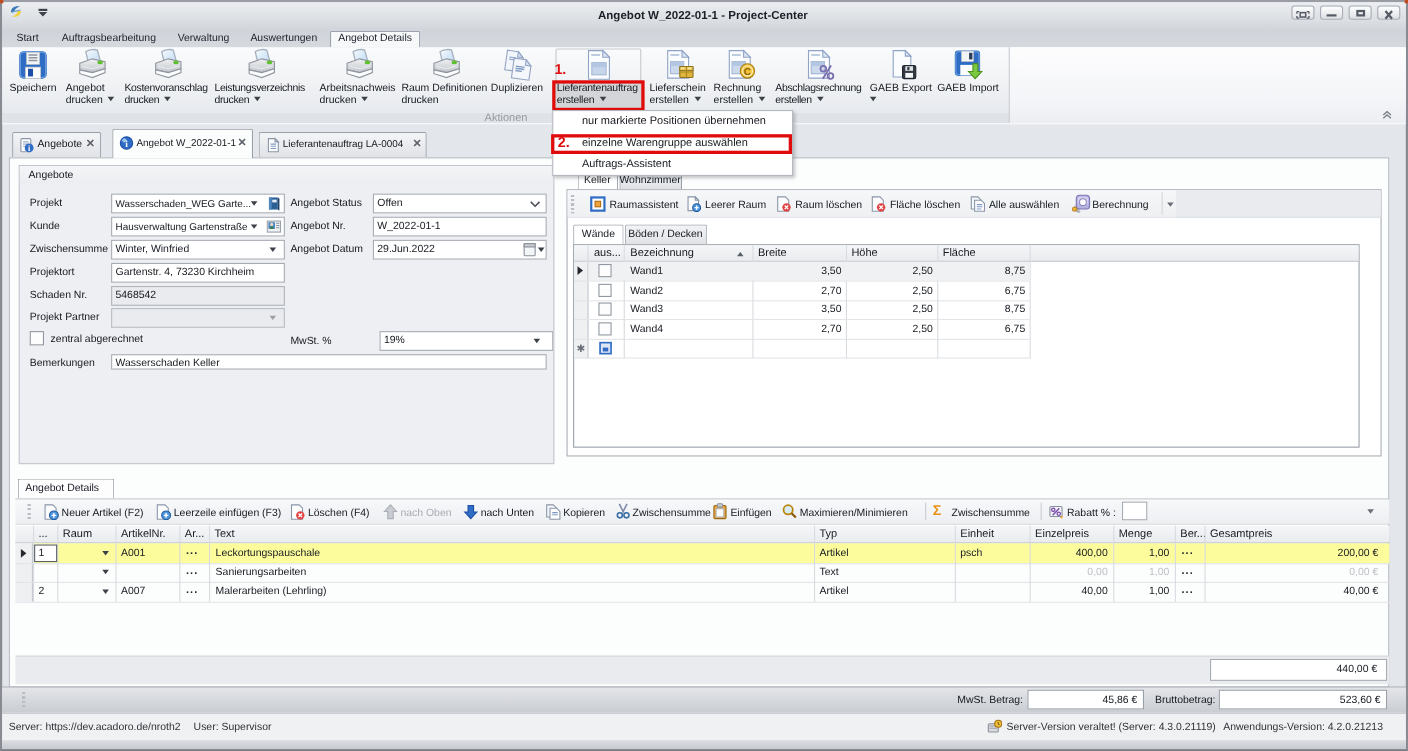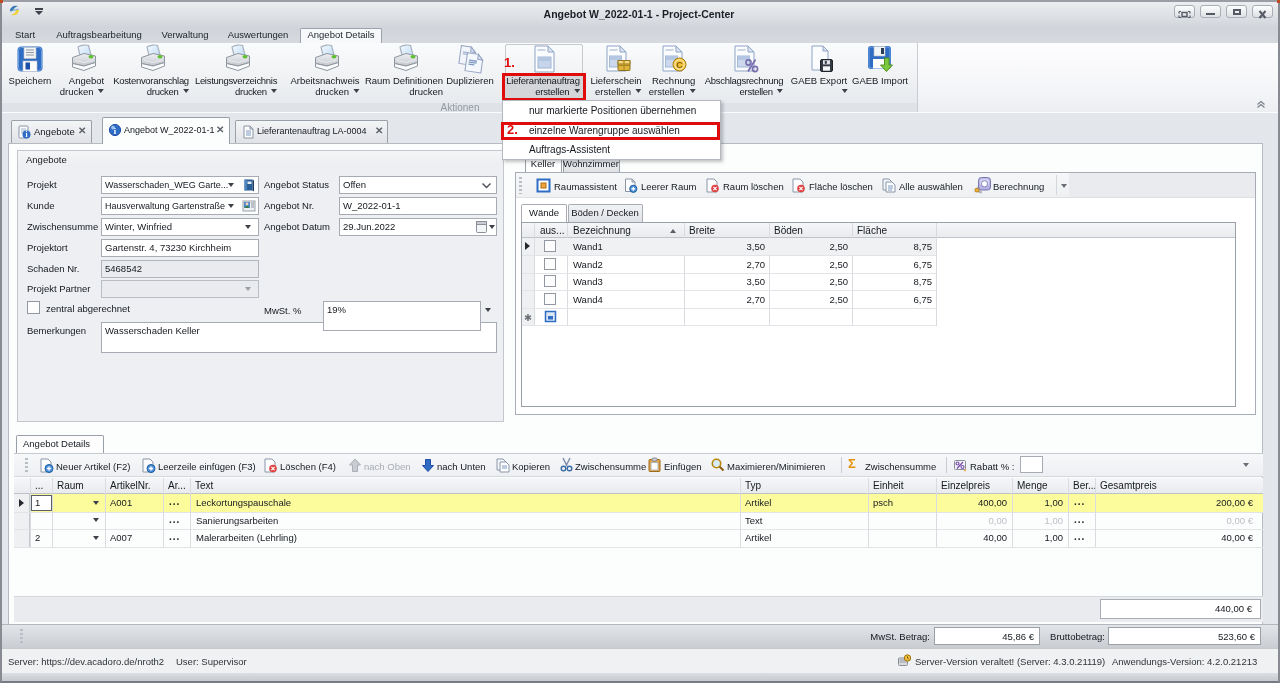--- a/index.html
+++ b/index.html
@@ -1,19 +1,19 @@
 <!DOCTYPE html>
 <html><head><meta charset="utf-8">
 <style>
 *{margin:0;padding:0;box-sizing:border-box}
 html,body{width:1280px;height:683px;overflow:hidden}
 body{font-family:"Liberation Sans",sans-serif;background:#e3e6ea;position:relative}
 .ab{position:absolute}
 .t{position:absolute;font-size:9.5px;color:#15191f;white-space:nowrap;line-height:11px}
-.tc{transform:translateX(-50%);text-align:right}
+.tc{transform:translateX(-50%);text-align:left}
 .tr{transform:translateX(-100%)}
 .grip{position:absolute;width:3px;background:repeating-linear-gradient(to bottom,#b9bdc4 0 2px,transparent 2px 4px)}
 .dn{display:inline-block;width:0;height:0;border-left:3.5px solid transparent;border-right:3.5px solid transparent;border-top:4px solid #3c4148;vertical-align:2px;margin-left:2px}
 .tri{position:absolute;width:0;height:0;border-left:3.5px solid transparent;border-right:3.5px solid transparent;border-top:4px solid #3c4148}
 .x{position:absolute;font-size:10px;font-weight:bold;color:#5c6169}
 .inp{position:absolute;background:#fff;border:1px solid #a7abb3;font-size:9.5px;color:#15191f;line-height:16px;padding-left:3px;white-space:nowrap;overflow:hidden}
 .lbl{position:absolute;font-size:9.5px;color:#15191f;white-space:nowrap}
 .hcell{position:absolute;font-size:10px;color:#15191f;white-space:nowrap}
 .vline{position:absolute;width:1px;background:#d8dbdf}
 .hline{position:absolute;height:1px;background:#e2e4e8}
@@ -317,38 +317,38 @@
 <div class="lbl" style="left:27px;top:242px">Projektort</div>
 <div class="inp" style="left:101px;top:239px;width:158px;height:18px">Gartenstr. 4, 73230 Kirchheim</div>
 <div class="lbl" style="left:27px;top:263px">Schaden Nr.</div>
 <div class="inp" style="left:101px;top:260px;width:158px;height:18px;background:#e9ebee;border-color:#b0b4bb">5468542</div>
 <div class="lbl" style="left:27px;top:283px">Projekt Partner</div>
 <div class="inp" style="left:101px;top:280px;width:158px;height:18px;background:#e9ebee;border-color:#b9bdc4"></div>
 <div class="tri" style="left:245px;top:287px;border-top-color:#9aa0a8"></div>
 <div class="cbx" style="left:27px;top:301px;width:13px;height:13px"></div>
 <div class="lbl" style="left:46px;top:303px">zentral abgerechnet</div>
 <div class="lbl" style="left:27px;top:325px">Bemerkungen</div>
-<div class="inp" style="left:101px;top:322px;width:396px;height:31px">Wasserschaden Keller</div>
+<div class="inp" style="left:101px;top:322px;width:396px;height:14px">Wasserschaden Keller</div>
 
 <div class="lbl" style="left:264px;top:179px">Angebot Status</div>
 <div class="inp" style="left:339px;top:176px;width:158px;height:18px">Offen</div>
 <svg class="ab" style="left:481px;top:182px" width="11" height="7" viewBox="0 0 11 7">
     <path d="M1.5 1.5 L5.5 5.5 L9.5 1.5" stroke="#4a4f57" stroke-width="1.4" fill="none"></path>
   </svg>
 <div class="lbl" style="left:264px;top:200px">Angebot Nr.</div>
 <div class="inp" style="left:339px;top:197px;width:158px;height:18px">W_2022-01-1</div>
 <div class="lbl" style="left:264px;top:221px">Angebot Datum</div>
 <div class="inp" style="left:339px;top:218px;width:158px;height:18px">29.Jun.2022</div>
 <svg class="ab" style="left:475px;top:220px" width="13" height="14" viewBox="0 0 13 14">
     <rect x="1.5" y="1.5" width="10" height="11" rx="1" fill="#f4f5f7" stroke="#8a909a"></rect>
     <rect x="1.5" y="1.5" width="10" height="3" fill="#c9ccd2" stroke="#8a909a"></rect>
   </svg>
 <div class="tri" style="left:489px;top:225px"></div>
 <div class="lbl" style="left:264px;top:305px">MwSt. %</div>
-<div class="inp" style="left:323px;top:301px;width:158px;height:30px">19%</div>
+<div class="inp" style="left:345px;top:301px;width:158px;height:18px">19%</div>
 <div class="tri" style="left:485px;top:308px"></div>
 
 <div class="ab" style="left:563px;top:155px;width:57px;height:17px;background:linear-gradient(#f2f3f5,#dfe1e5);border:1px solid #9aa0a8;border-bottom:none;border-radius:2px 2px 0 0"></div>
 <div class="t tc" style="left:591px;top:158px">Wohnzimmer</div>
 <div class="ab" style="left:525px;top:155px;width:37px;height:18px;background:#fff;border:1px solid #9aa0a8;border-bottom:none;border-radius:2px 2px 0 0"></div>
 <div class="t tc" style="left:543px;top:158px">Keller</div>
 <div class="ab" style="left:515px;top:172px;width:741px;height:243px;background:#fff;border:1px solid #a8adb5"></div>
 <div class="ab" style="left:516px;top:173px;width:739px;height:25px;background:linear-gradient(#f6f7f9,#eef0f2);border-bottom:1px solid #dde0e4"></div>
 <div class="grip" style="left:519px;top:177px;height:17px"></div>
 <svg class="ab" style="left:536px;top:178px" width="15" height="15" viewBox="0 0 15 15">
@@ -399,21 +399,21 @@
 <div class="ab" style="left:521px;top:204px;width:46px;height:19px;background:#fff;border:1px solid #a8adb5;border-bottom:none;border-radius:2px 2px 0 0"></div>
 <div class="t tc" style="left:544px;top:207px">Wände</div>
 
 <div class="ab" style="left:521px;top:222px;width:715px;height:185px;background:#fff;border:1px solid #9aa0a8"></div>
 <div class="ab" style="left:522px;top:223px;width:713px;height:15px;background:linear-gradient(#f5f6f8,#e9ebee);border-bottom:1px solid #bfc3c9"></div>
 <div class="ab" style="left:522px;top:238px;width:13px;height:88px;background:#eef0f2;border-right:1px solid #c6cacf"></div>
 <div class="hcell" style="left:540px;top:225px">aus...</div>
 <div class="hcell" style="left:573px;top:225px">Bezeichnung</div>
 <div class="ab" style="left:670px;top:229px;width:0;height:0;border-left:3.5px solid transparent;border-right:3.5px solid transparent;border-bottom:4.5px solid #595f68"></div>
 <div class="hcell" style="left:689px;top:225px">Breite</div>
-<div class="hcell" style="left:774px;top:225px">Böden</div>
+<div class="hcell" style="left:774px;top:225px">Höhe</div>
 <div class="hcell" style="left:857px;top:225px">Fläche</div>
 
 <div class="vline" style="left:534px;top:223px;height:103px"></div>
 <div class="vline" style="left:567px;top:223px;height:103px"></div>
 <div class="vline" style="left:684px;top:223px;height:103px"></div>
 <div class="vline" style="left:769px;top:223px;height:103px"></div>
 <div class="vline" style="left:852px;top:223px;height:103px"></div>
 <div class="vline" style="left:936px;top:223px;height:103px"></div>
 
 <div class="ab" style="left:535px;top:238px;width:401px;height:17px;background:#f0f1f2"></div>

